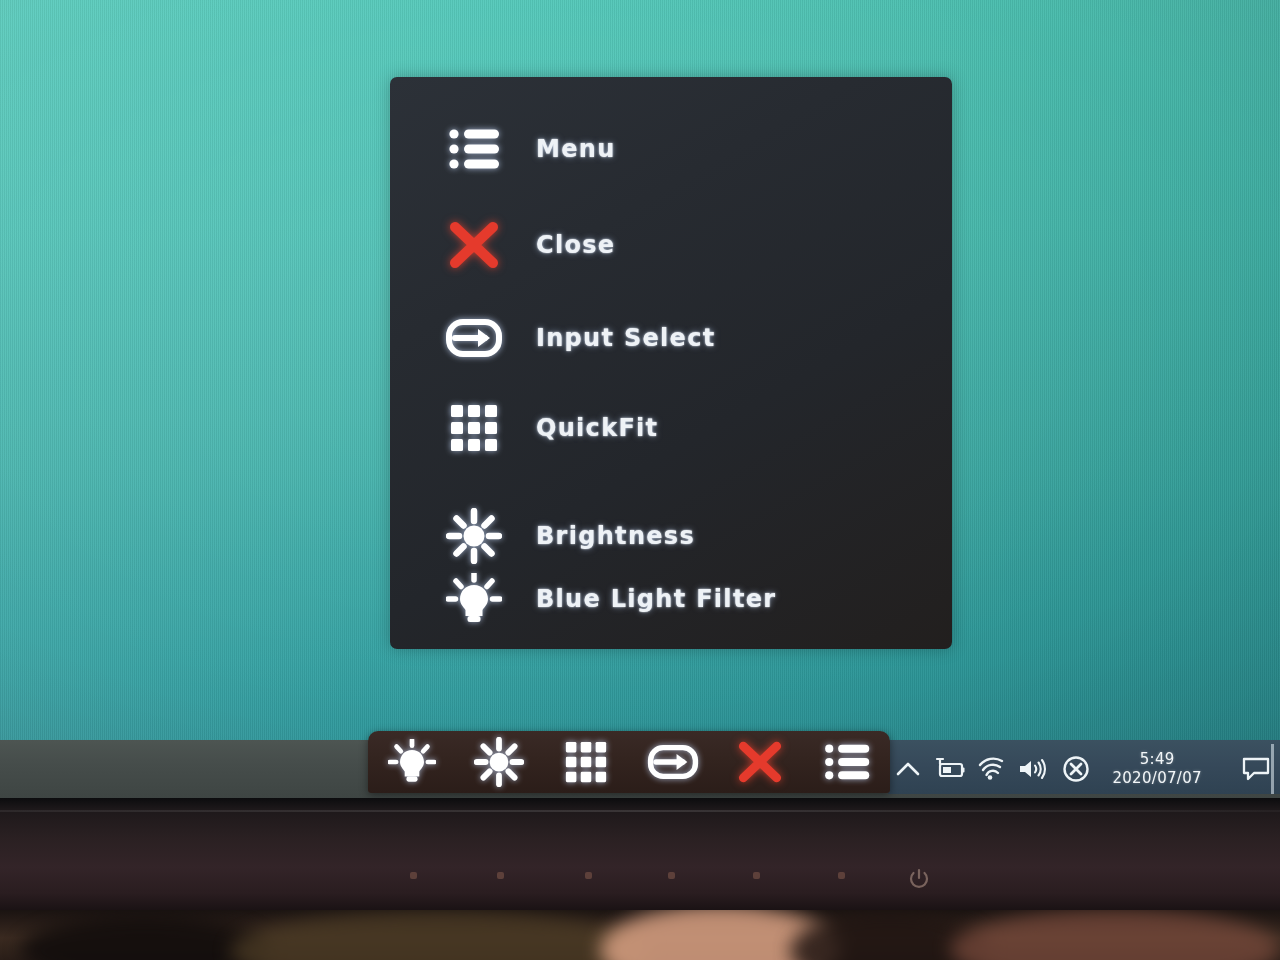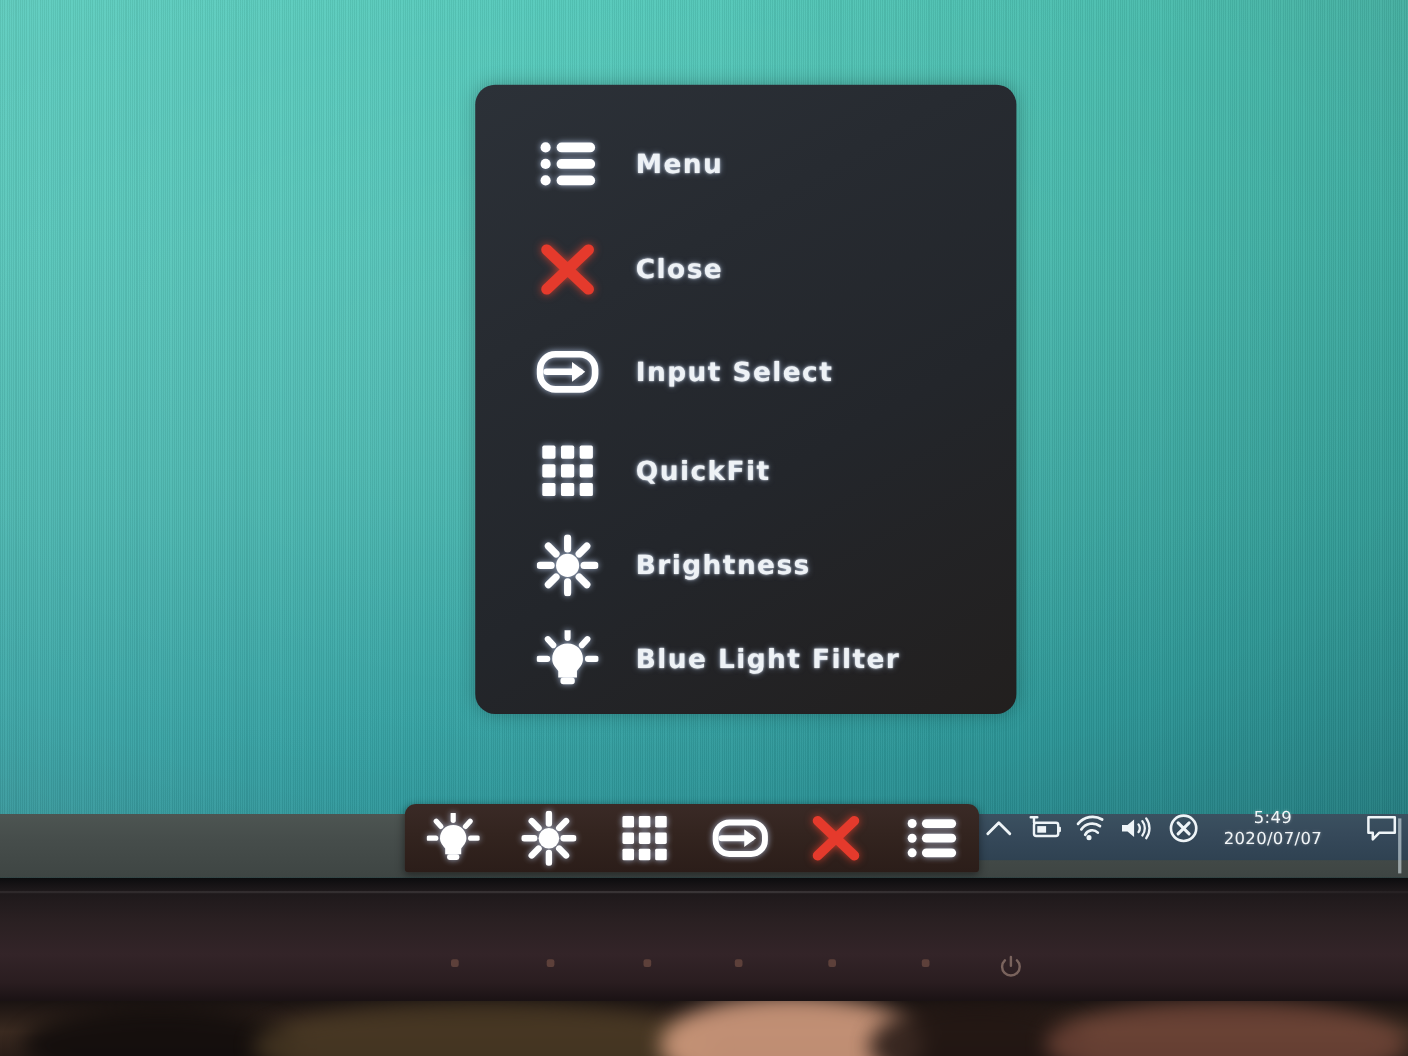--- a/index.html
+++ b/index.html
@@ -24,26 +24,25 @@
     opacity:.55;
   }
   
   #screen .vignette{
     position:absolute;inset:0;pointer-events:none;
     background:radial-gradient(130% 115% at 42% 40%, rgba(255,255,255,0.10) 0%, rgba(255,255,255,0.0) 45%, rgba(0,0,0,0.16) 100%);
   }
 
   
   #osd-panel{
-    position:absolute;left:390px;top:77px;width:492px;height:572px;
+    position:absolute;left:390px;top:77px;width:562px;height:572px;
     background:linear-gradient(150deg,#2c3138 0%,#272b31 30%,#23262b 60%,#221f1e 100%);
-    border-radius:18px;
+    border-radius:7px;
     box-shadow:0 0 16px rgba(0,0,0,0.25);
     z-index:4;
-    margin-left:42px;
   }
   .osd-row{
     position:absolute;left:0;width:100%;height:72px;display:flex;align-items:center;
   }
   .osd-ico{
     position:absolute;left:36px;width:96px;height:72px;
     display:flex;align-items:center;justify-content:center;
   }
   .osd-label{
     position:absolute;left:146px;
@@ -67,23 +66,23 @@
   }
   .tb-btn{width:87px;height:62px;display:flex;align-items:center;justify-content:center;}
 
   
   #taskbar{
     position:absolute;left:0;top:740px;width:1280px;height:58px;
     background:linear-gradient(180deg,#4d5552 0%,#464d4b 40%,#3e4543 100%);
     z-index:3;
   }
   #taskbar-right{
-    position:absolute;left:888px;top:740px;width:392px;height:42px;
+    position:absolute;left:888px;top:740px;width:392px;height:54px;
     background:linear-gradient(180deg,#3b5160 0%,#36495a 45%,#2f4252 100%);
-    display:flex;align-items:flex-end;z-index:5;
+    display:flex;align-items:flex-start;z-index:5;
   }
   .tray-ico{display:flex;align-items:center;justify-content:center;height:58px;}
   #clock{
     display:flex;flex-direction:column;align-items:center;justify-content:center;
     height:58px;color:#f2f6f8;font-size:15px;line-height:19px;letter-spacing:.3px;
     text-shadow:0 0 3px rgba(255,255,255,.35);
     font-family:"DejaVu Sans", sans-serif;
   }
   #showdesktop{
     position:absolute;right:6px;top:744px;width:3px;height:50px;
@@ -182,21 +181,21 @@
       <div class="osd-ico">
         <svg class="ic glow" width="58" height="42" viewBox="0 0 58 42">
           <rect x="4" y="5" width="50" height="32" rx="14" fill="none" stroke="#ffffff" stroke-width="6"></rect>
           <path d="M10 21 L40 21" stroke="#ffffff" stroke-width="6" stroke-linecap="round"></path>
           <path d="M33 12 L45 21 L33 30 Z" fill="#ffffff"></path>
         </svg>
       </div>
       <div class="osd-label">Input Select</div>
     </div>
 
-    <div class="osd-row" style="top:401px;">
+    <div class="osd-row" style="top:423px;">
       <div class="osd-ico">
         <svg class="ic glow" width="56" height="56" viewBox="0 0 56 56">
           <circle cx="28" cy="28" r="10.5" fill="#ffffff"></circle>
           <g stroke="#ffffff" stroke-width="6.5" stroke-linecap="round">
             <path d="M28 3 L28 13"></path>
             <path d="M28 43 L28 53"></path>
             <path d="M3 28 L13 28"></path>
             <path d="M43 28 L53 28"></path>
             <path d="M10.5 10.5 L17.5 17.5"></path>
             <path d="M38.5 38.5 L45.5 45.5"></path>

